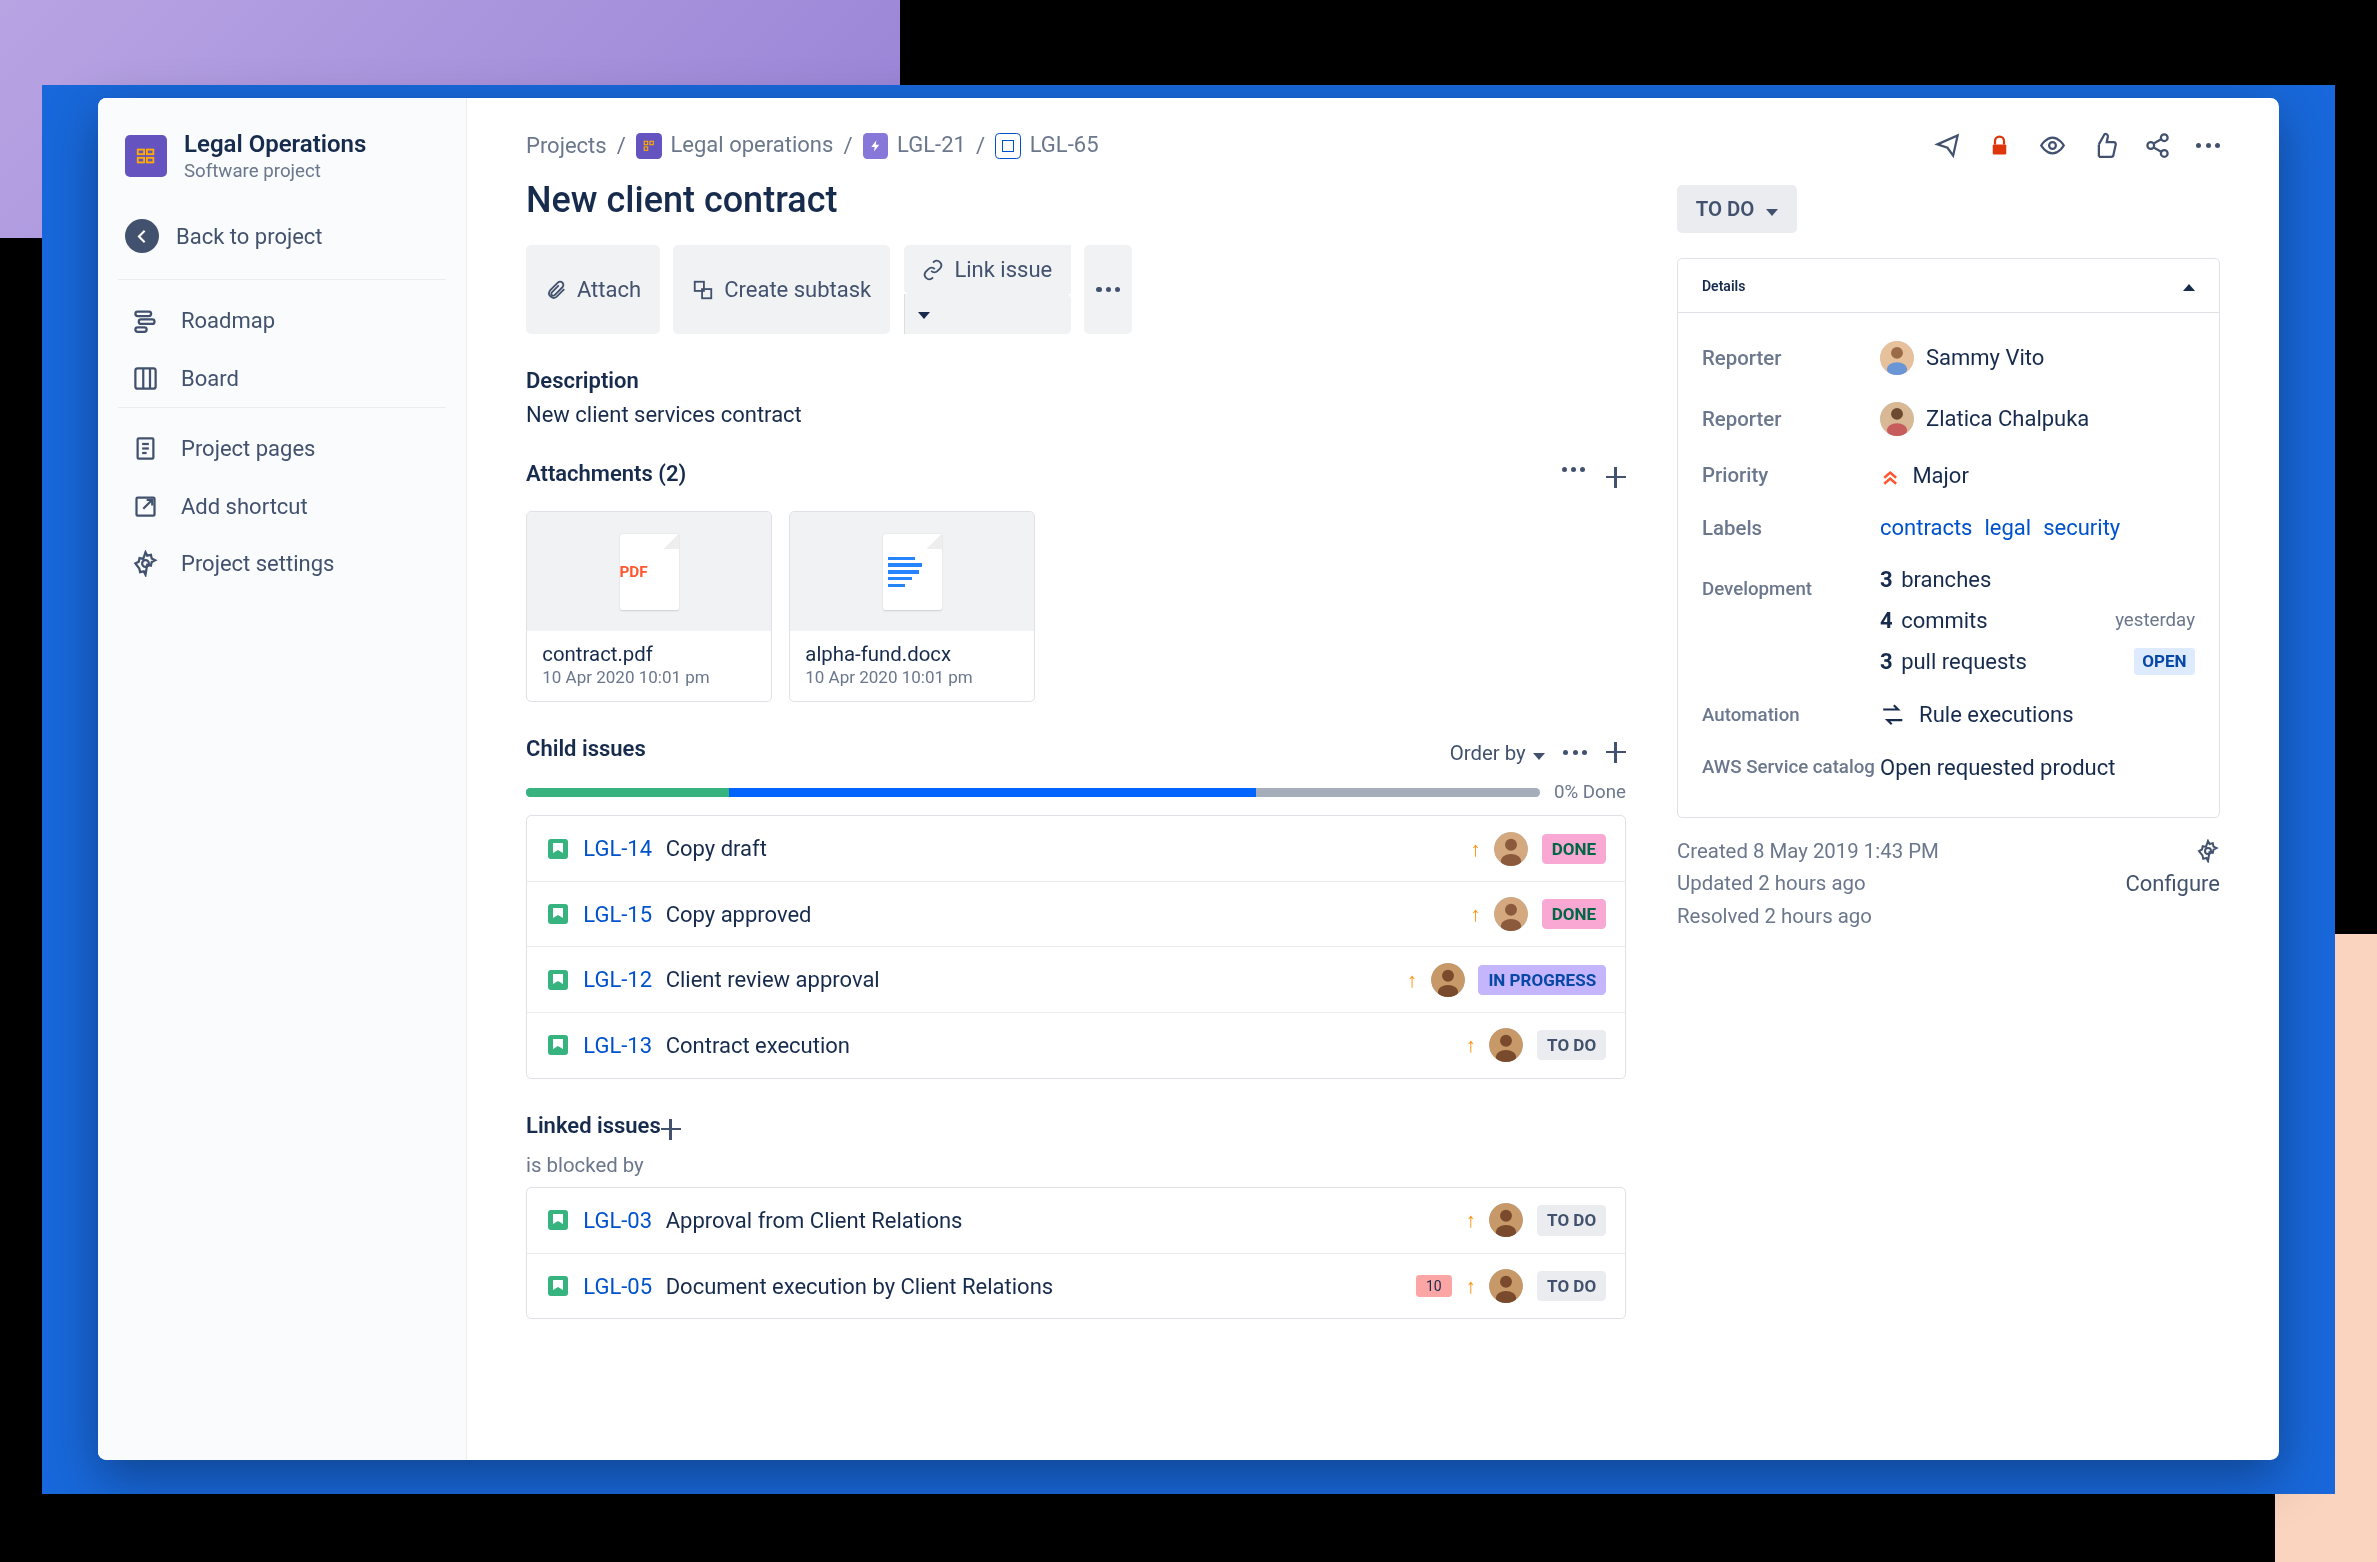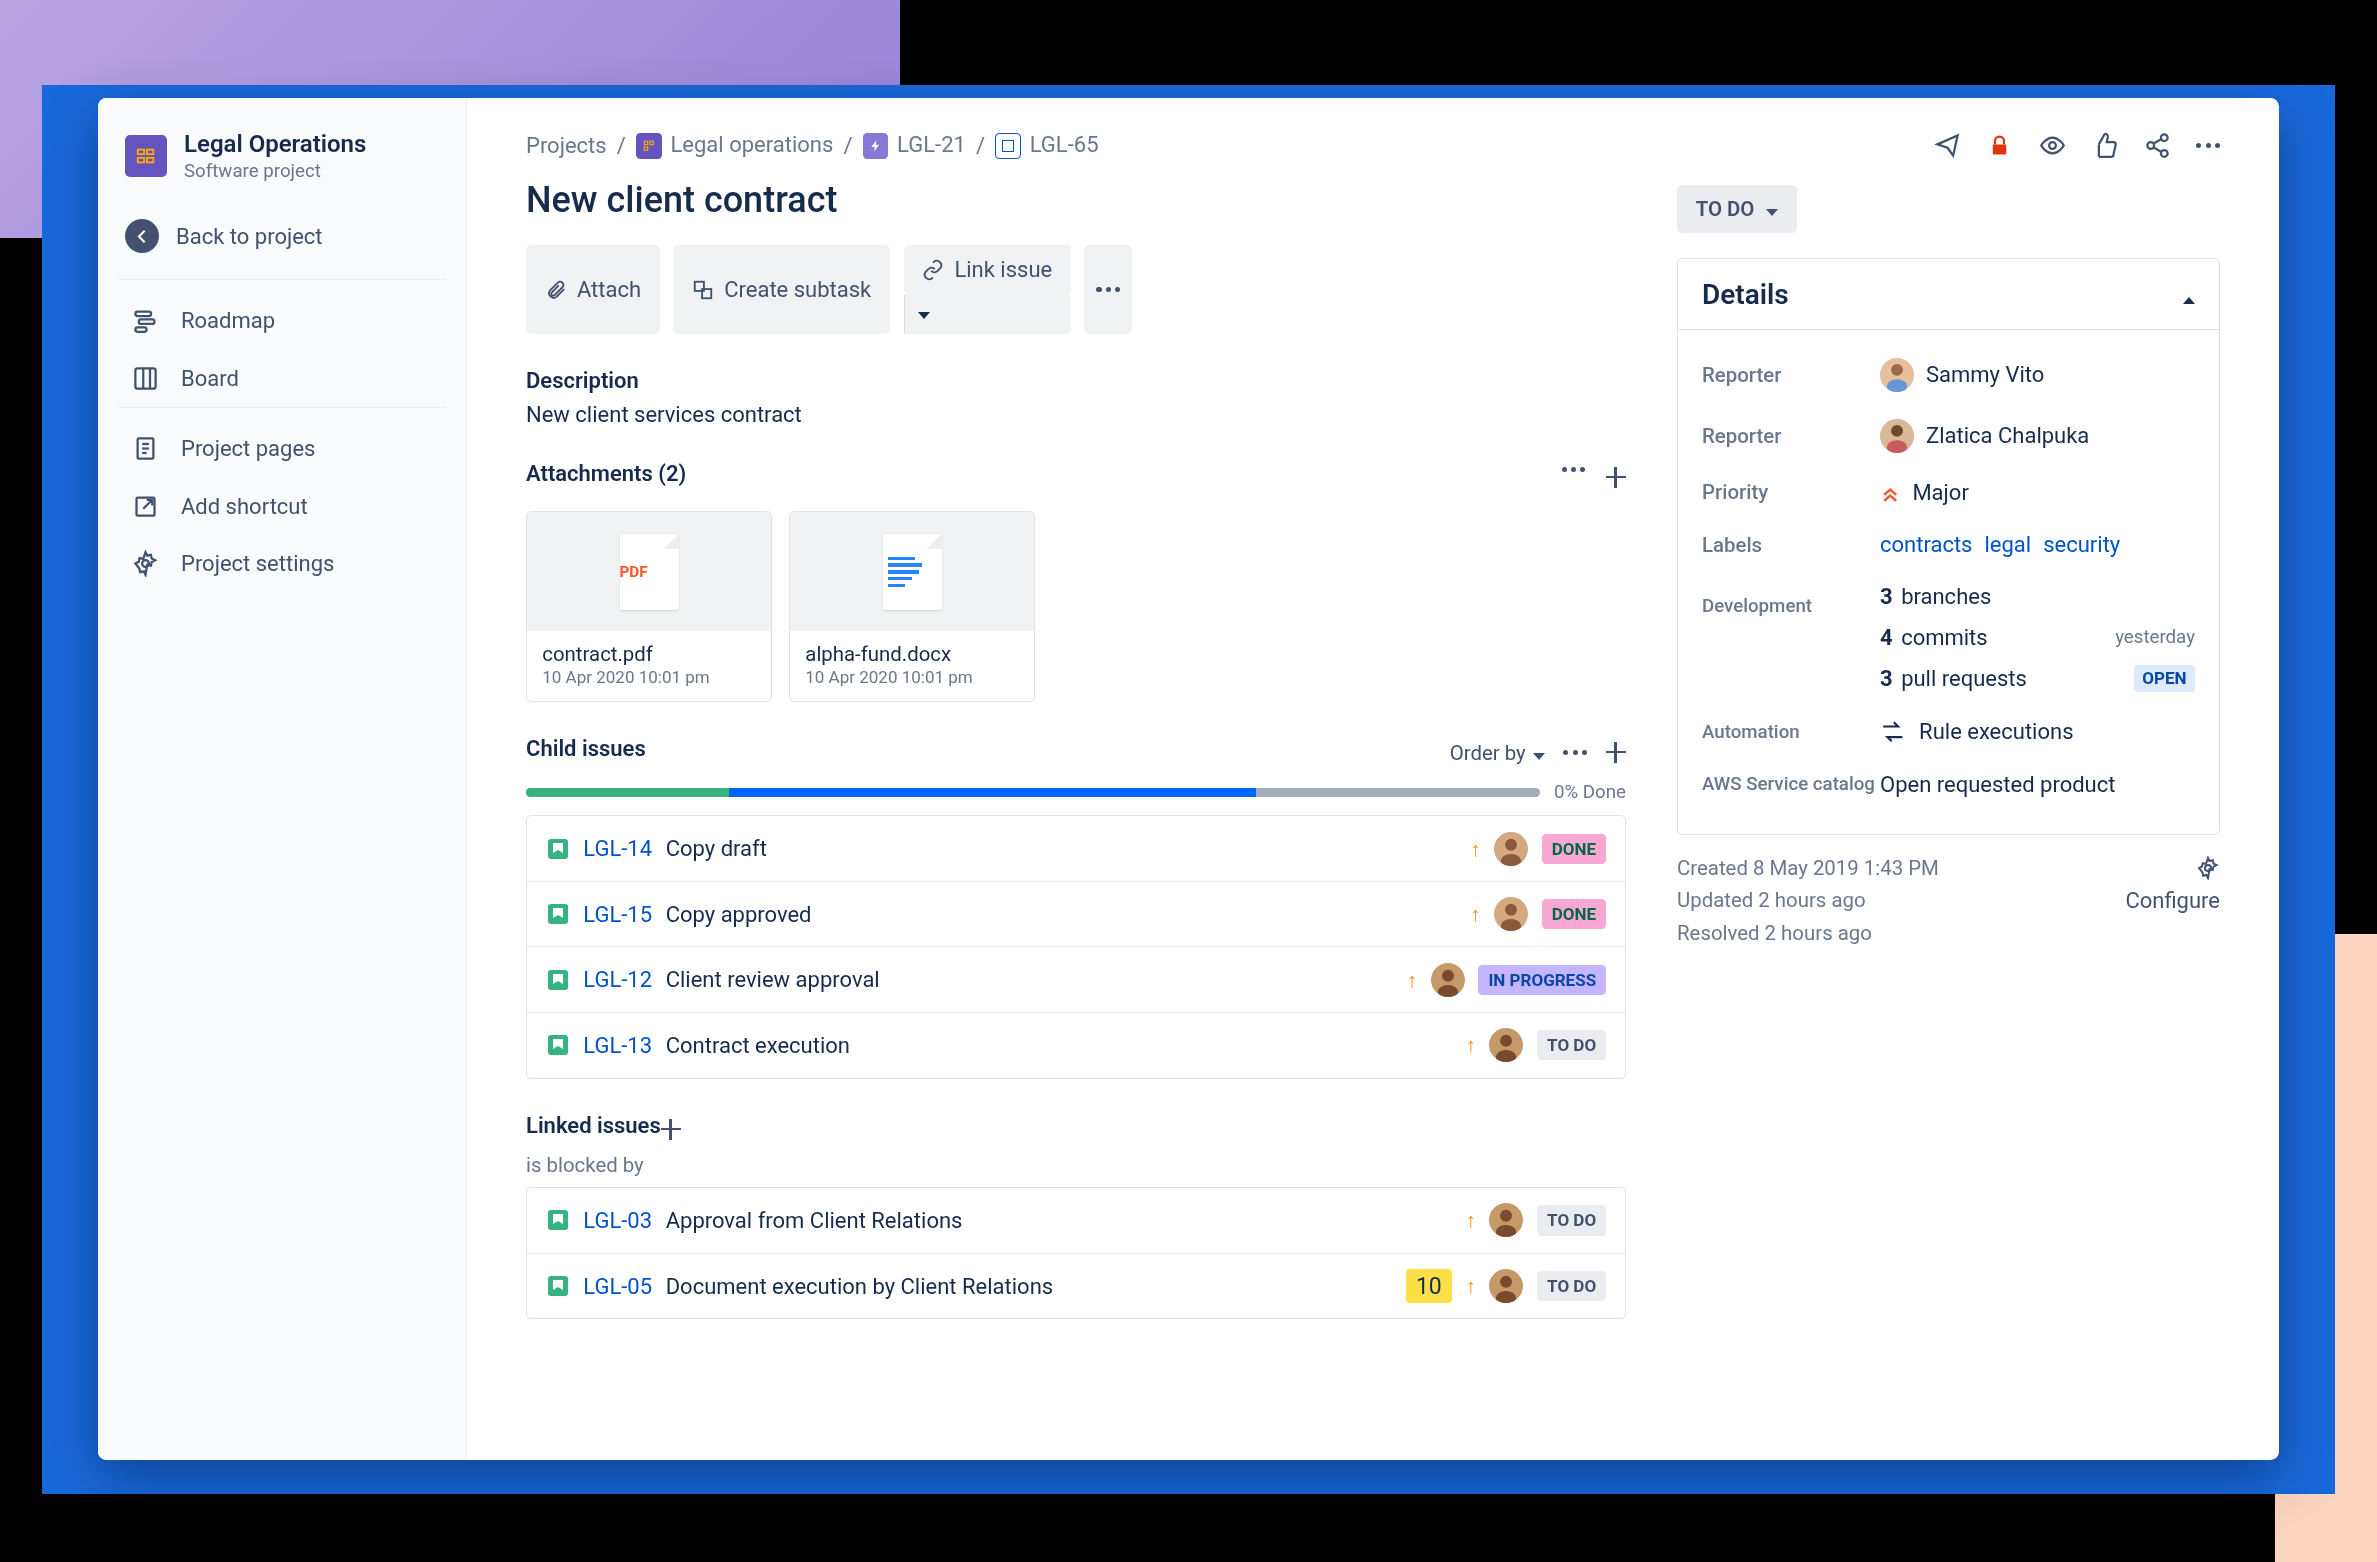--- a/index.html
+++ b/index.html
@@ -95,32 +95,32 @@
 .issue-type-icon { width:24px; height:24px; display:flex; align-items:center; justify-content:center;}
 .issue-key { color:#0052CC; font-size:22px; font-weight:400; }
 .issue-summary { font-size:22px; color:#172B4D; flex:1; min-width:0; white-space:nowrap; overflow:hidden; text-overflow:ellipsis;}
 .priority-icon { color:#FF8B00; font-size:20.4px; font-weight:700;}
 .avatar { width:34px; height:34px; border-radius:50%; background:#ccc; display:flex; align-items:center; justify-content:center; overflow:hidden;}
 .avatar svg{ width:34px;height:34px;}
 .status-badge { font-size:17px; font-weight:700; padding:5.1px 10.2px; border-radius:4.2px; }
 .status-done{ background:#f9a8d4; color:#006644;}
 .status-progress{ background:#c4b5fd; color:#0747A6;}
 .status-todo{ background:#EBECF0; color:#42526E;}
-.count-badge{ background:#fde047; color:#172B4D; padding:3.4px 10.2px; border-radius:3.4px; font-size:23px;}
+.count-badge{ background:#fca5a5; color:#172B4D; padding:3.4px 10.2px; border-radius:3.4px; font-size:14px;}
 
 .linked-head { display:flex; justify-content:flex-start; align-items:center; margin-top:34px;}
 .linked-sub { font-size:20.4px; color:#6B778C; margin:6.8px 0 10.2px; }
 
 
 .header-icons { display:flex; gap:25.5px; justify-content:flex-end; color:#42526E; margin-bottom:25.5px;}
 .header-icons svg { width:27px;height:27px; cursor:pointer;}
 .header-icons .lock{ color:#DE350B;}
 .status-dd { display:inline-flex; align-items:center; gap:12px; background:#EBECF0; padding:12px 18.7px; border-radius:5.1px; font-size:20.4px; font-weight:600; color:#42526E; cursor:pointer; margin-bottom:25.5px;}
 .details-panel { border:0.8px solid #DFE1E6; border-radius:5.1px; }
-.details-head { display:flex; justify-content:space-between; align-items:center; padding:18.7px 24px; border-bottom:0.8px solid #DFE1E6; font-size:28px; font-weight:600;gap:16px;}
+.details-head { display:flex; justify-content:space-between; align-items:center; padding:18.7px 24px; border-bottom:0.8px solid #DFE1E6; font-size:14px; font-weight:600;gap:16px;}
 .details-body { padding:13.6px 24px 24px; }
 .field-row { display:flex; align-items:center; padding:13.6px 0;}
 .field-label { width:178px; font-size:20.4px; color:#6B778C; font-weight:500;}
 .field-label.small{ font-size:18.7px;}
 .field-val { flex:1; font-size:22px; color:#172B4D; display:flex; align-items:center; gap:12px; flex-wrap:wrap;}
 .label-chip { color:#0052CC; font-size:22px; cursor:pointer;}
 .dev-block .field-label{ align-self:flex-start; padding-top:10.2px;}
 .dev-lines { display:flex; flex-direction:column; gap:15.3px; flex:1;}
 .dev-line{ display:flex; align-items:center; gap:8.5px; font-size:22px; color:#172B4D;}
 .dev-line b{ font-weight:700;}

